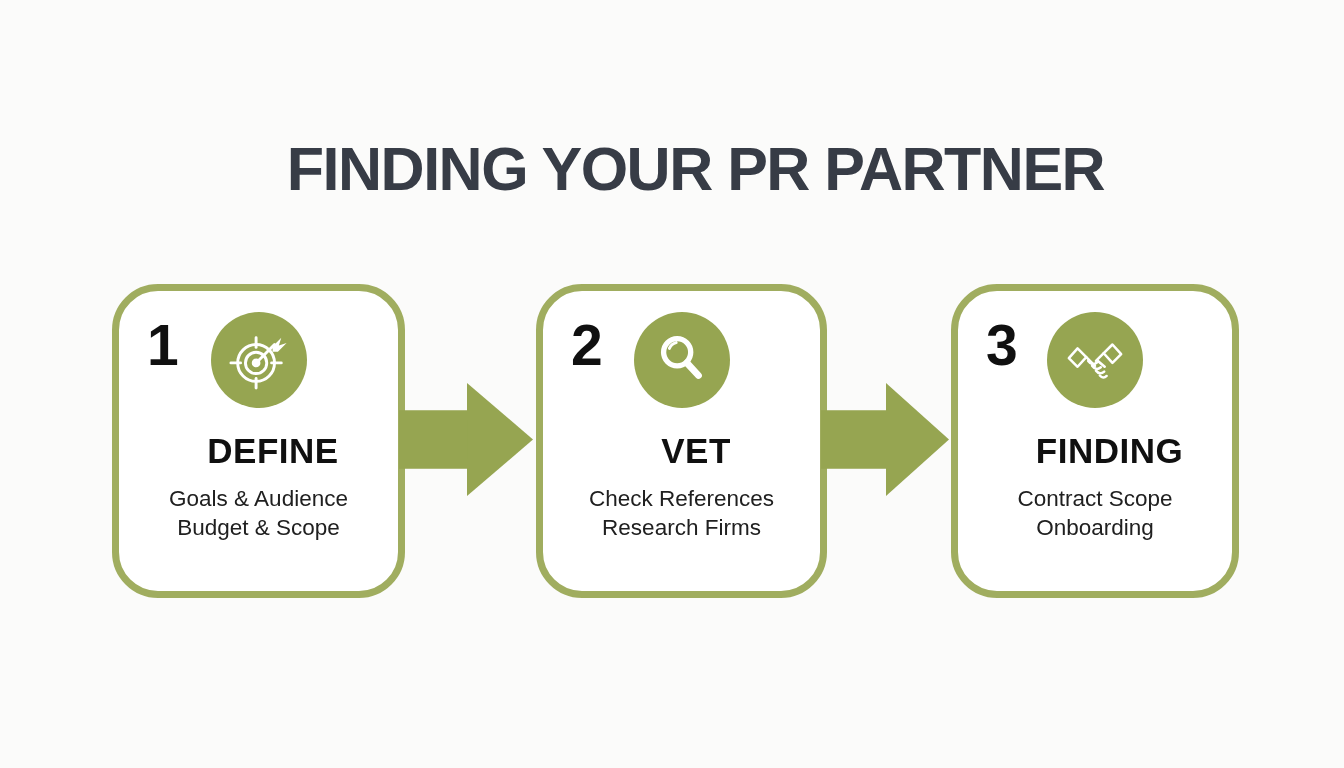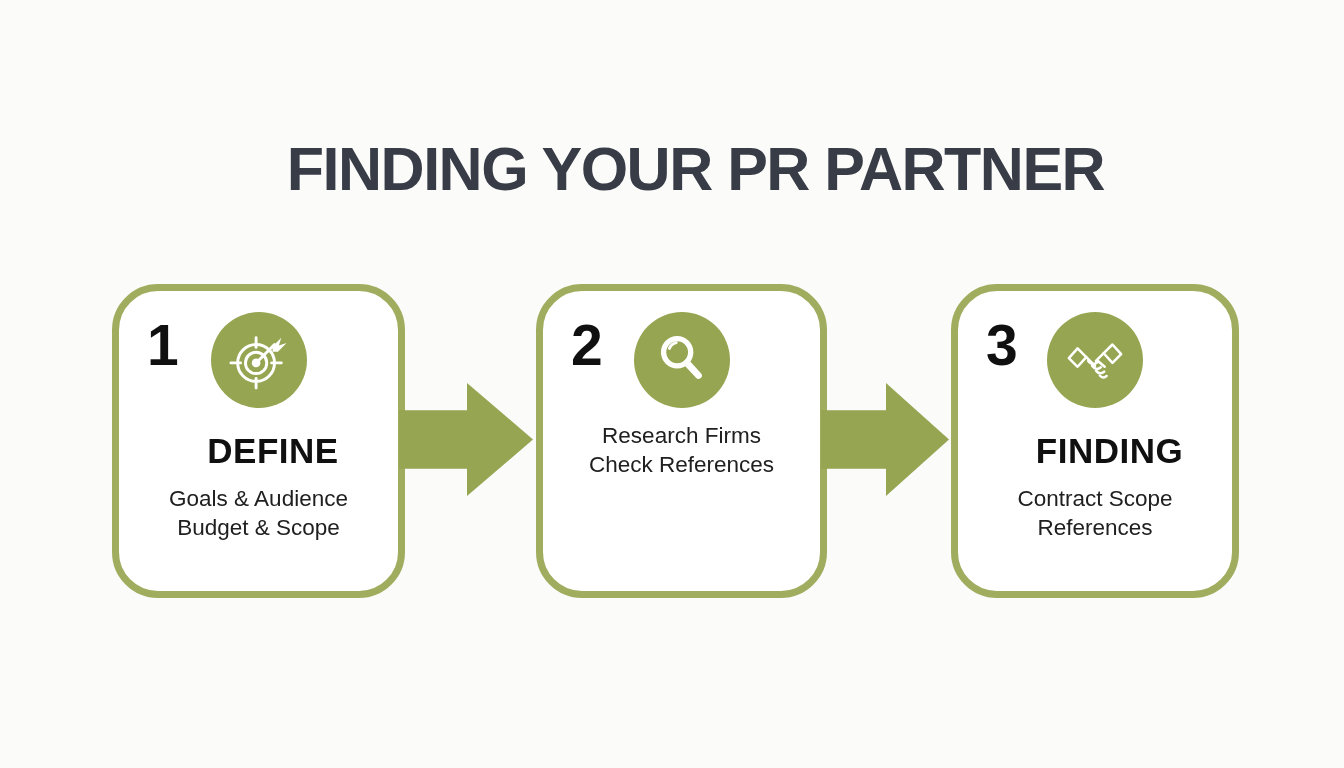--- a/index.html
+++ b/index.html
@@ -124,23 +124,24 @@
 
   <div class="card card-2">
     <div class="step-number">2</div>
     <div class="icon-circle">
       <svg width="62" height="62" viewBox="0 0 64 64" aria-hidden="true">
         <circle cx="27" cy="24" r="14" stroke="#ffffff" stroke-width="5.5" fill="none"></circle>
         <path d="M19 20 a10 10 0 0 1 7 -6" stroke="#ffffff" stroke-width="3" fill="none" stroke-linecap="round"></path>
         <line x1="37" y1="35" x2="49" y2="48" stroke="#ffffff" stroke-width="7" stroke-linecap="round"></line>
       </svg>
     </div>
+    <h2 class="step-title">VET</h2>
     <div class="step-lines">
+      <p>Check References</p>
       <p>Research Firms</p>
-      <p>Check References</p>
     </div>
   </div>
 
   <div class="arrow arrow-2">
     <svg viewBox="0 0 130 112" preserveAspectRatio="none" aria-hidden="true">
       <rect x="0" y="27" width="70" height="58"></rect>
       <polygon points="66,0 130,56 66,112"></polygon>
     </svg>
   </div>
 
@@ -157,17 +158,17 @@
           <path d="M29 38 q4 5.5 9 1.5"></path>
           <path d="M33 43 q4 5 8.5 1"></path>
           <path d="M37 48 q3.5 4 7 0.5"></path>
           <path d="M35 33 l7 6"></path>
         </g>
       </svg>
     </div>
     <h2 class="step-title">FINDING</h2>
     <div class="step-lines">
       <p>Contract Scope</p>
-      <p>References</p>
+      <p>Onboarding</p>
     </div>
   </div>
 
 </div>
 
 </body></html>

